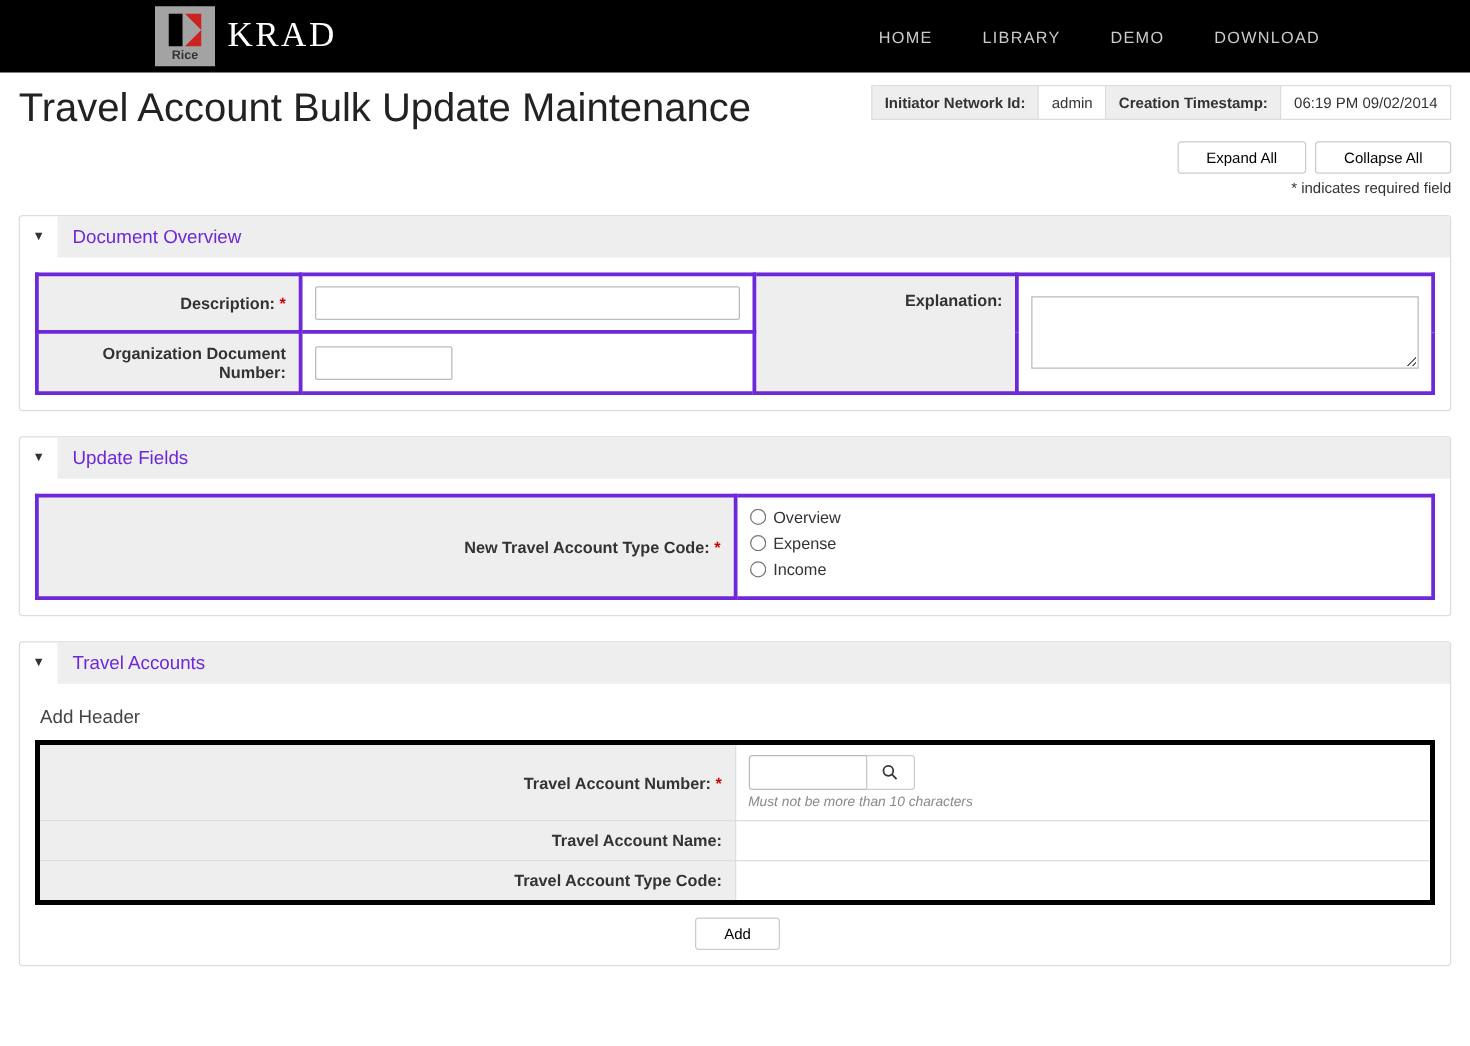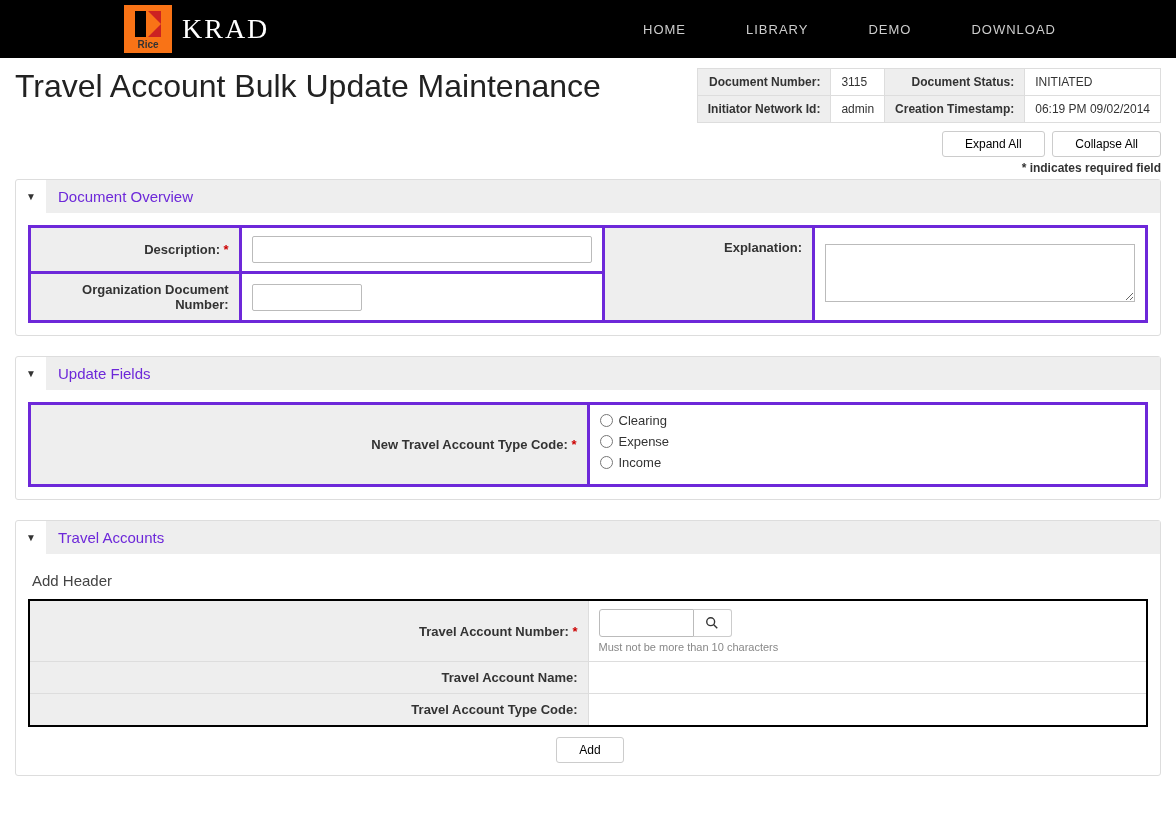--- a/index.html
+++ b/index.html
@@ -7,21 +7,21 @@
     
     
     .topbar {
       background: #000;
       height: 58px;
       display: flex;
       align-items: center;
       padding: 0 0 0 124px;
     }
     .logo-box {
-      background: #f97316;
+      background: #a3a3a3;
       width: 48px;
       height: 48px;
       display: flex;
       flex-direction: column;
       align-items: center;
       justify-content: center;
       margin-right: 10px;
     }
     .logo-icon {
       width: 30px;
@@ -33,21 +33,21 @@
     .brand {
       color: #fff;
       font-size: 28px;
       font-weight: 300;
       letter-spacing: 2px;
       font-family: Georgia, serif;
     }
     .topnav {
       margin-left: auto;
       display: flex;
-      gap: 60px;
+      gap: 40px;
       padding-right: 120px;
     }
     .topnav a {
       color: #ccc;
       text-decoration: none;
       font-size: 13px;
       letter-spacing: 1px;
     }
     
     
@@ -89,22 +89,21 @@
       border: 1px solid #ccc;
       border-radius: 3px;
       padding: 5px 22px;
       font-size: 12px;
       cursor: pointer;
       margin-left: 4px;
     }
     .required-note {
       text-align: right;
       font-size: 12px;
-      margin-bottom: 4px;
-      font-weight: bold;
+      margin-bottom: 15px;
     }
     
     
     .section {
       border: 1px solid #ddd;
       border-radius: 3px;
       margin-bottom: 20px;
       background: #fff;
     }
     .section-header {
@@ -178,21 +177,21 @@
     
     .subheader {
       font-size: 15px;
       color: #444;
       margin: 6px 0 10px 4px;
     }
     
     .add-table {
       width: 100%;
       border-collapse: collapse;
-      border: 2px solid #000000;
+      border: 4px solid #000000;
     }
     .add-table td {
       border: 1px solid #ddd;
       padding: 8px 10px;
     }
     .add-table .albl {
       background: #eee;
       text-align: right;
       font-weight: bold;
       width: 50%;
@@ -208,21 +207,21 @@
       height: 28px;
       border: 1px solid #ccc;
       border-left: none;
       border-radius: 0 3px 3px 0;
       background: #fff;
       cursor: pointer;
       vertical-align: middle;
     }
     .lookup-wrap { display: inline-flex; align-items: stretch; }
     .lookup-wrap input { border-radius: 3px 0 0 3px; }
-    .hint { color: #888; font-size: 11px; margin-top: 4px; }
+    .hint { color: #888; font-size: 11px; margin-top: 4px; font-style: italic; }
     .add-btn-row { text-align: center; margin-top: 10px; }
   </style>
 </head>
 <body>
 
 <div class="topbar">
   <div class="logo-box">
     <div class="logo-icon">
       <svg viewBox="0 0 30 30">
           <rect x="2" y="2" width="11" height="26" fill="#000"></rect>
@@ -240,26 +239,20 @@
     <a href="#">DOWNLOAD</a>
   </nav>
 </div>
 
 <div class="page">
 
   <div class="header-row">
     <h1 class="page-title">Travel Account Bulk Update Maintenance</h1>
     <table class="doc-info">
       <tbody>
-          <tr>
-        <td class="lbl">Document Number:</td>
-        <td class="val">3115</td>
-        <td class="lbl">Document Status:</td>
-        <td class="val">INITIATED</td>
-      </tr>
       <tr>
         <td class="lbl">Initiator Network Id:</td>
         <td class="val">admin</td>
         <td class="lbl">Creation Timestamp:</td>
         <td class="val">06:19 PM 09/02/2014</td>
       </tr>
     </tbody>
       </table>
   </div>
 
@@ -314,21 +307,21 @@
       <table class="form-table">
         <tbody>
             <tr>
           <td class="flabel" style="width:50%;">
             <span>New Travel Account Type Code:</span>
             <span class="req">*</span>
           </td>
           <td class="fvalue">
             <div class="radio-row">
               <input type="radio" name="tc" style="">
-              <span>Clearing</span>
+              <span>Overview</span>
             </div>
             <div class="radio-row">
               <input type="radio" name="tc" style="">
               <span>Expense</span>
             </div>
             <div class="radio-row">
               <input type="radio" name="tc" style="">
               <span>Income</span>
             </div>
           </td>

